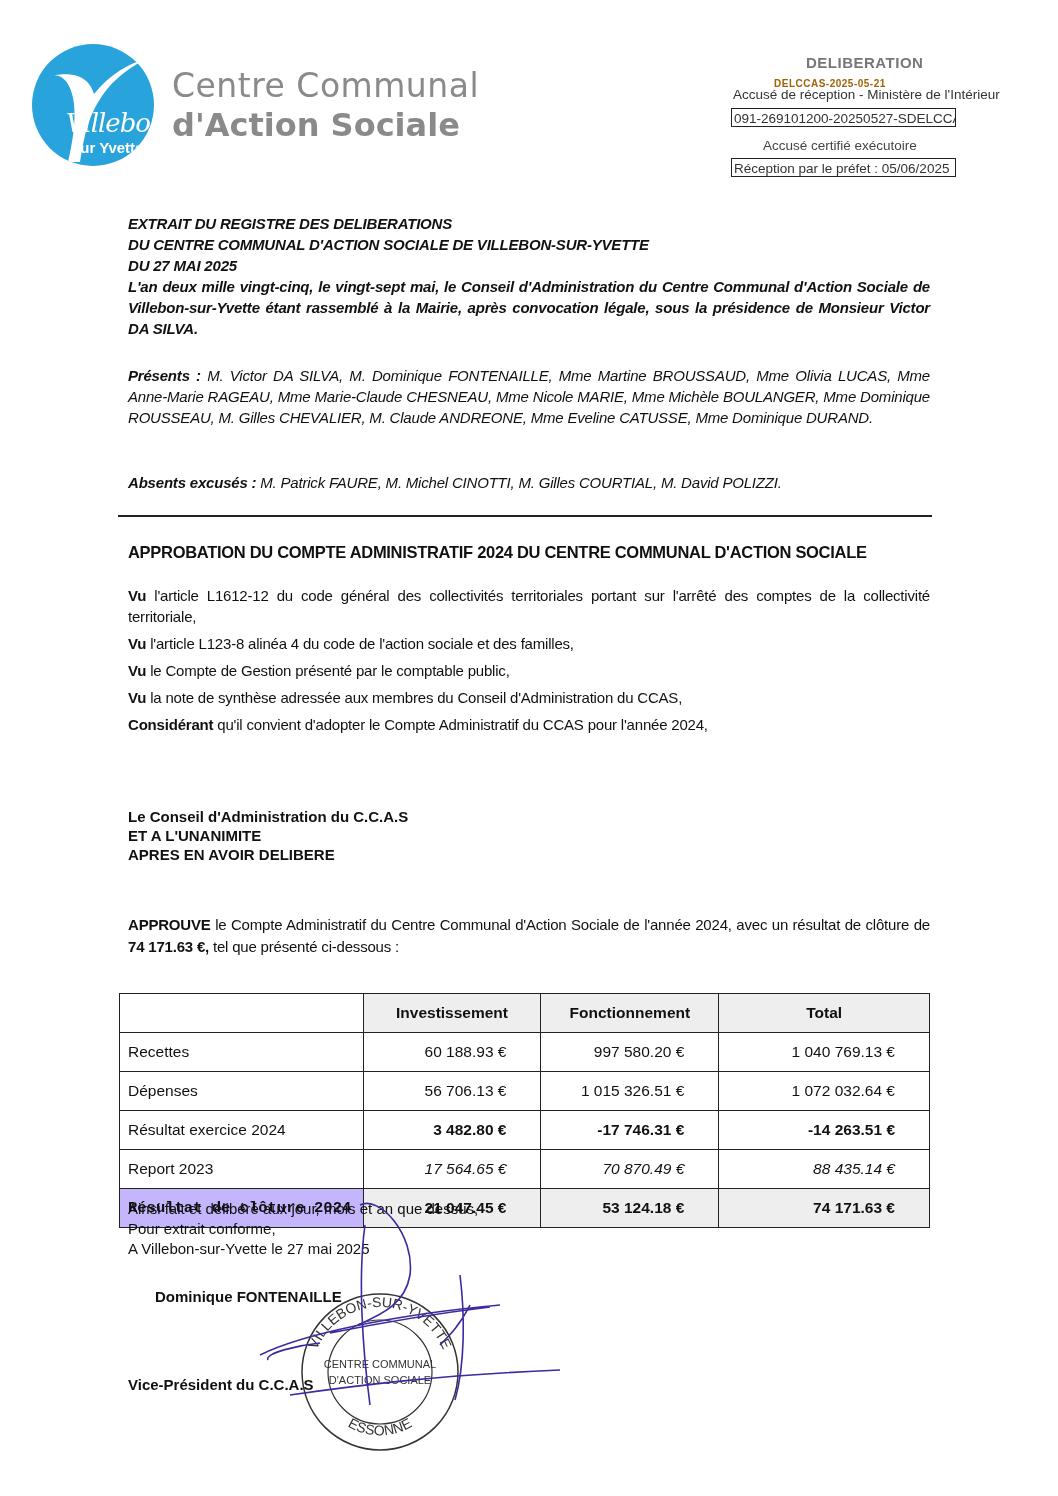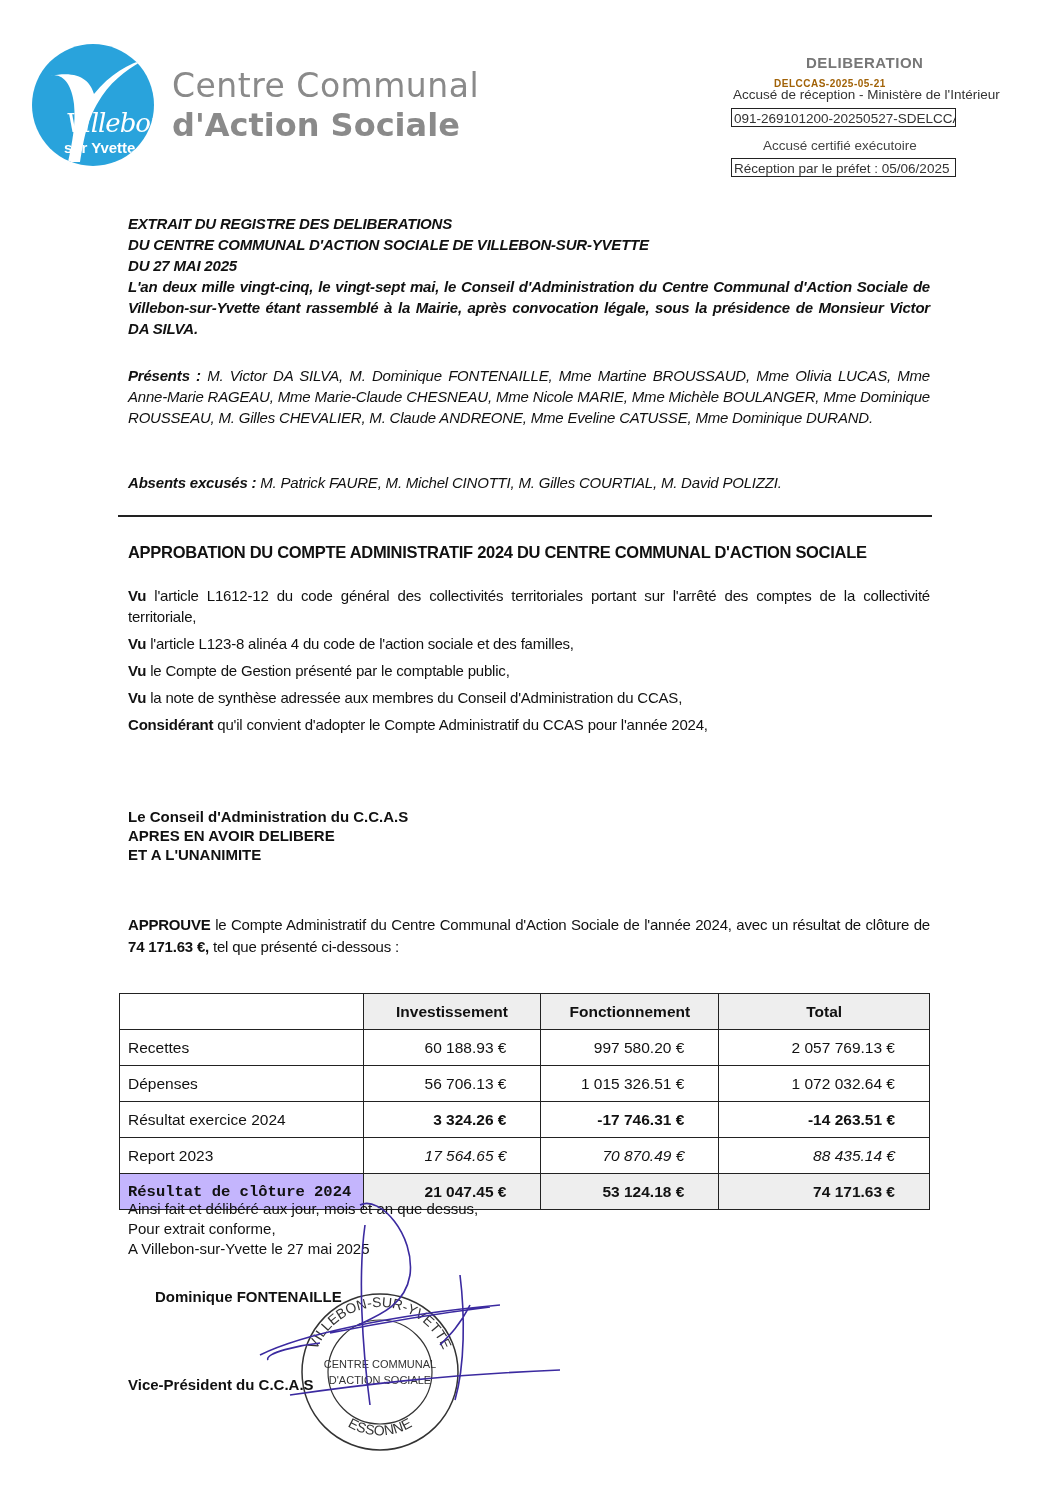--- a/index.html
+++ b/index.html
@@ -14,21 +14,21 @@
       left: 32px; top: 44px; width: 122px; height: 122px; border-radius: 50%;
       background: #29a3dc; overflow: hidden;
     }
     .logo-circle svg { position: absolute; left: 0; top: 0; }
     .logo-villebon {
       position: absolute; left: 34px; top: 64px; color: #fff;
       font-family: "DejaVu Serif", serif; font-style: italic; font-size: 26px;
       letter-spacing: -1px;
     }
     .logo-sur {
-      position: absolute; left: 32px; top: 95px; color: #fff;
+      position: absolute; left: 40px; top: 95px; color: #fff;
       font-family: "Liberation Sans", sans-serif; font-weight: bold; font-size: 15px;
     }
     .org-line1 {
       left: 172px; top: 66px; font-size: 33px; color: #8a8a8a; font-weight: normal;
       font-family: "DejaVu Sans", sans-serif; letter-spacing: 0.5px;
     }
     .org-line2 {
       left: 172px; top: 106px; font-size: 32px; color: #8a8a8a; font-weight: bold;
       font-family: "DejaVu Sans", sans-serif;
     }
@@ -73,21 +73,21 @@
     .conseil { left: 128px; top: 807px; font-weight: bold; line-height: 19px; font-size: 15px; }
     .approuve { left: 128px; top: 914px; width: 802px; text-align: justify; line-height: 22px; }
     .approuve b { font-weight: bold; }
 
     
     .fin-table {
       left: 119px; top: 993px; width: 811px; border-collapse: collapse;
       font-family: "Liberation Sans", sans-serif; font-size: 15.5px;
     }
     .fin-table td, .fin-table th {
-      border: 1.5px solid #222; height: 36px; padding: 0 8px; box-sizing: border-box;
+      border: 1.5px solid #222; height: 20px; padding: 10px 8px; box-sizing: border-box;
     }
     .fin-table th { background: #eeeeee; font-weight: bold; text-align: center; }
     .fin-table th.empty { background: #fff; }
     .fin-table td.num { text-align: right; padding-right: 34px; }
     .fin-table tr.italic td.num { font-style: italic; }
     .fin-table tr.total td { background: #eeeeee; font-weight: bold; }
     .fin-table tr.total td:first-child { background: #c4b5fd; font-family: Liberation Mono, monospace; }
 
     .closing { left: 128px; top: 1199px; line-height: 20px; font-size: 15px; }
     .signer-name { left: 128px; top: 1287px; font-weight: bold; font-size: 15px; margin-left: 27px; }
@@ -137,22 +137,22 @@
 <div class="abs txt vu-list narrow">
   <div class="vu-item"><b>Vu</b><span> l'article L1612-12 du code général des collectivités territoriales portant sur l'arrêté des comptes de la collectivité territoriale,</span></div>
   <div class="vu-item"><b>Vu</b><span> l'article L123-8 alinéa 4 du code de l'action sociale et des familles,</span></div>
   <div class="vu-item"><b>Vu</b><span> le Compte de Gestion présenté par le comptable public,</span></div>
   <div class="vu-item"><b>Vu</b><span> la note de synthèse adressée aux membres du Conseil d'Administration du CCAS,</span></div>
   <div class="vu-item"><b>Considérant</b><span> qu'il convient d'adopter le Compte Administratif du CCAS pour l'année 2024,</span></div>
 </div>
 
 <div class="abs txt conseil">
   <div>Le Conseil d'Administration du C.C.A.S</div>
+  <div>ET A L'UNANIMITE</div>
   <div>APRES EN AVOIR DELIBERE</div>
-  <div>ET A L'UNANIMITE</div>
 </div>
 
 <div class="abs txt approuve narrow">
   <b>APPROUVE</b><span> le Compte Administratif du Centre Communal d'Action Sociale de l'année 2024, avec un résultat de clôture de </span><b>74 171.63 €,</b><span> tel que présenté ci-dessous :</span>
 </div>
 
 <table class="abs fin-table">
   <colgroup>
     <col style="width:244px">
       <col style="width:178px">
@@ -165,31 +165,31 @@
       <th>Investissement</th>
       <th>Fonctionnement</th>
       <th>Total</th>
     </tr>
   </thead>
   <tbody>
     <tr>
       <td>Recettes</td>
       <td class="num">60 188.93 €</td>
       <td class="num">997 580.20 €</td>
-      <td class="num">2 057 769.13 €</td>
+      <td class="num">1 040 769.13 €</td>
     </tr>
     <tr>
       <td>Dépenses</td>
       <td class="num">56 706.13 €</td>
       <td class="num">1 015 326.51 €</td>
       <td class="num">1 072 032.64 €</td>
     </tr>
     <tr class="bold-nums">
       <td>Résultat exercice 2024</td>
-      <td class="num" style="font-weight:bold">3 324.26 €</td>
+      <td class="num" style="font-weight:bold">3 482.80 €</td>
       <td class="num" style="font-weight:bold">-17 746.31 €</td>
       <td class="num" style="font-weight:bold">-14 263.51 €</td>
     </tr>
     <tr class="italic">
       <td>Report 2023</td>
       <td class="num">17 564.65 €</td>
       <td class="num">70 870.49 €</td>
       <td class="num">88 435.14 €</td>
     </tr>
     <tr class="total">

